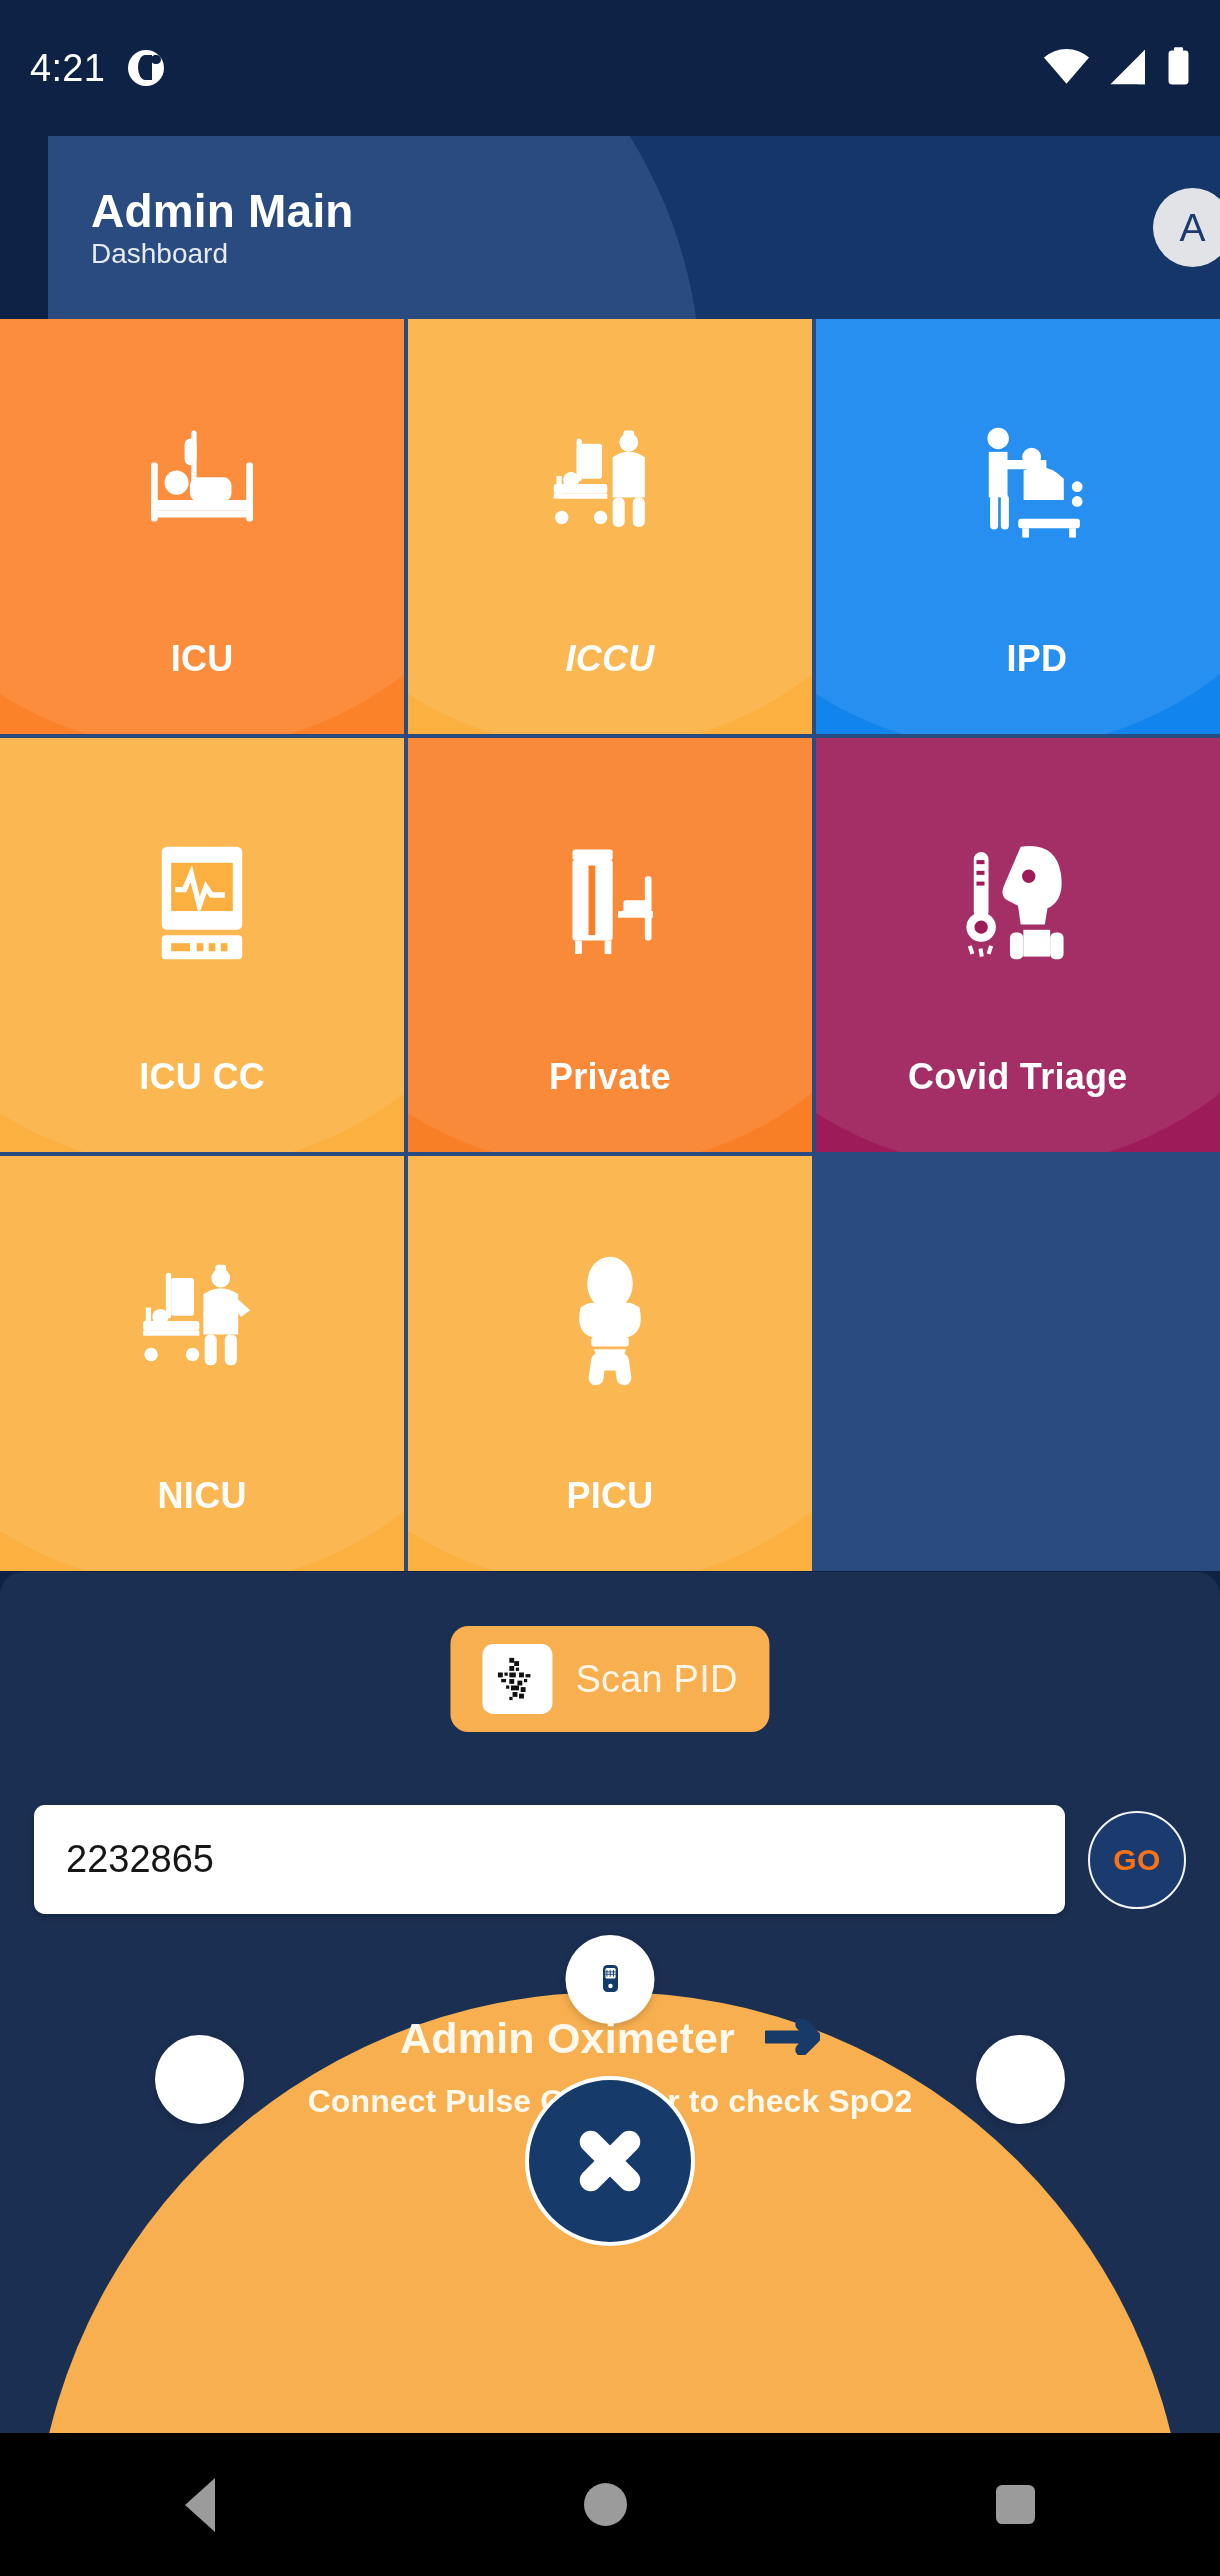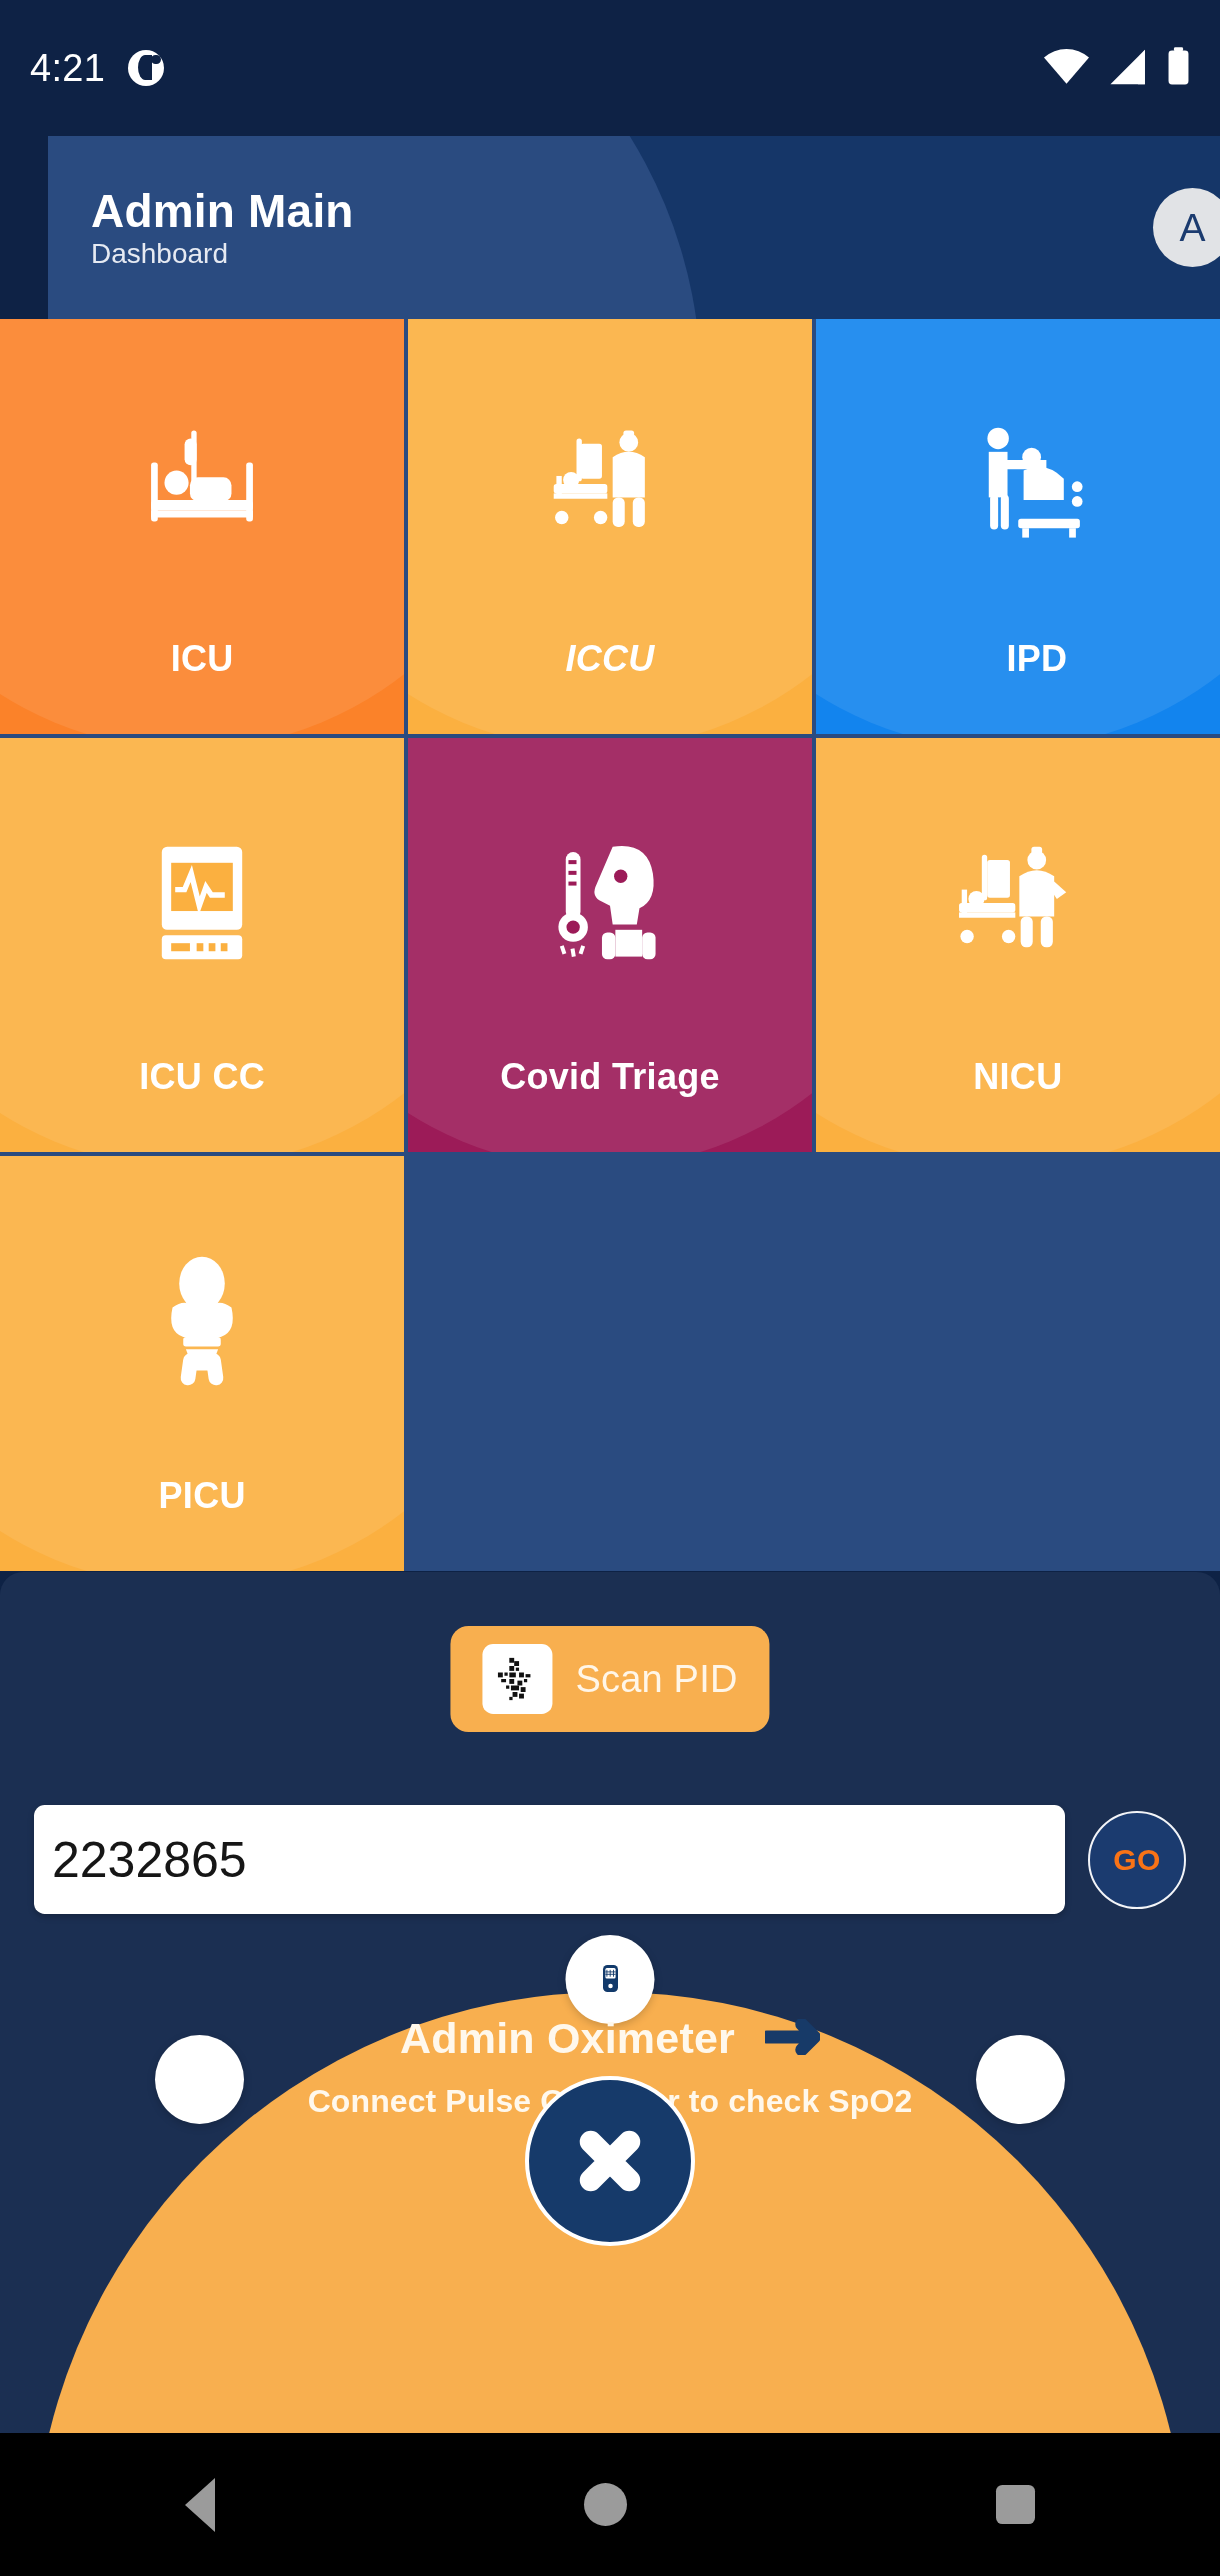--- a/index.html
+++ b/index.html
@@ -103,22 +103,22 @@
   }
   .scan-qr svg { width:52px; height:52px; }
   .scan-label { color:#FFF6E8; font-size:38px; font-weight:400; letter-spacing:0.2px; }
 
   .pid-row {
     position:absolute; top:1805px; left:0; width:1220px;
     display:flex; align-items:center; gap:23px; padding:0 34px;
   }
   .pid-input {
     flex:1; height:109px; background:#fff; border:none; border-radius:10.7px;
-    padding:0 18px; font-family:"Liberation Sans", sans-serif;
-    font-size:50px; color:#161616; outline:none;
+    padding:0 32px; font-family:"Liberation Sans", sans-serif;
+    font-size:38px; color:#161616; outline:none;
     box-shadow:0 2.7px 6.3px rgba(0,0,0,.22);
   }
   .go-btn {
     width:98px; height:98px; border-radius:50%;
     background:#1B3B6F; border:2.7px solid #F2F4F8;
     color:#f97316; font-size:30px; font-weight:700; letter-spacing:0.5px;
     cursor:pointer; display:flex; align-items:center; justify-content:center;
   }
 
   
@@ -292,20 +292,36 @@
             <rect x="20" y="74" width="60" height="18" rx="3"></rect>
             <rect x="27" y="80" width="14" height="6" fill="#FBB040"></rect>
             <rect x="46" y="80" width="5" height="6" fill="#FBB040"></rect>
             <rect x="55" y="80" width="5" height="6" fill="#FBB040"></rect>
             <rect x="64" y="80" width="5" height="6" fill="#FBB040"></rect>
           </svg>
       </div>
       <div class="tile-label">ICU CC</div>
     </div>
 
+    <div class="tile" style="background: rgb(249, 127, 38);">
+      <div class="tile-blob"></div>
+      <div class="tile-ico">
+        <svg viewBox="0 0 100 100">
+            <rect x="22" y="10" width="30" height="8" rx="2"></rect>
+            <rect x="22" y="18" width="30" height="60" rx="2"></rect>
+            <rect x="34" y="22" width="5" height="52" fill="#F97F26"></rect>
+            <rect x="24" y="78" width="5" height="10"></rect>
+            <rect x="46" y="78" width="5" height="10"></rect>
+            <rect x="60" y="48" width="20" height="10" rx="2"></rect>
+            <rect x="76" y="30" width="5" height="48" rx="2"></rect>
+            <rect x="56" y="56" width="26" height="5"></rect>
+          </svg>
+      </div>
+      <div class="tile-label">Private</div>
+    </div>
 
     <div class="tile" style="background: rgb(156, 27, 88);">
       <div class="tile-blob"></div>
       <div class="tile-ico">
         <svg viewBox="0 0 100 100">
             <rect x="17" y="12" width="11" height="50" rx="5.5"></rect>
             <circle cx="22.5" cy="68" r="11"></circle>
             <circle cx="22.5" cy="68" r="5" fill="#9C1B58"></circle>
             <rect x="19" y="18" width="6" height="3" fill="#9C1B58"></rect>
             <rect x="19" y="26" width="6" height="3" fill="#9C1B58"></rect>

